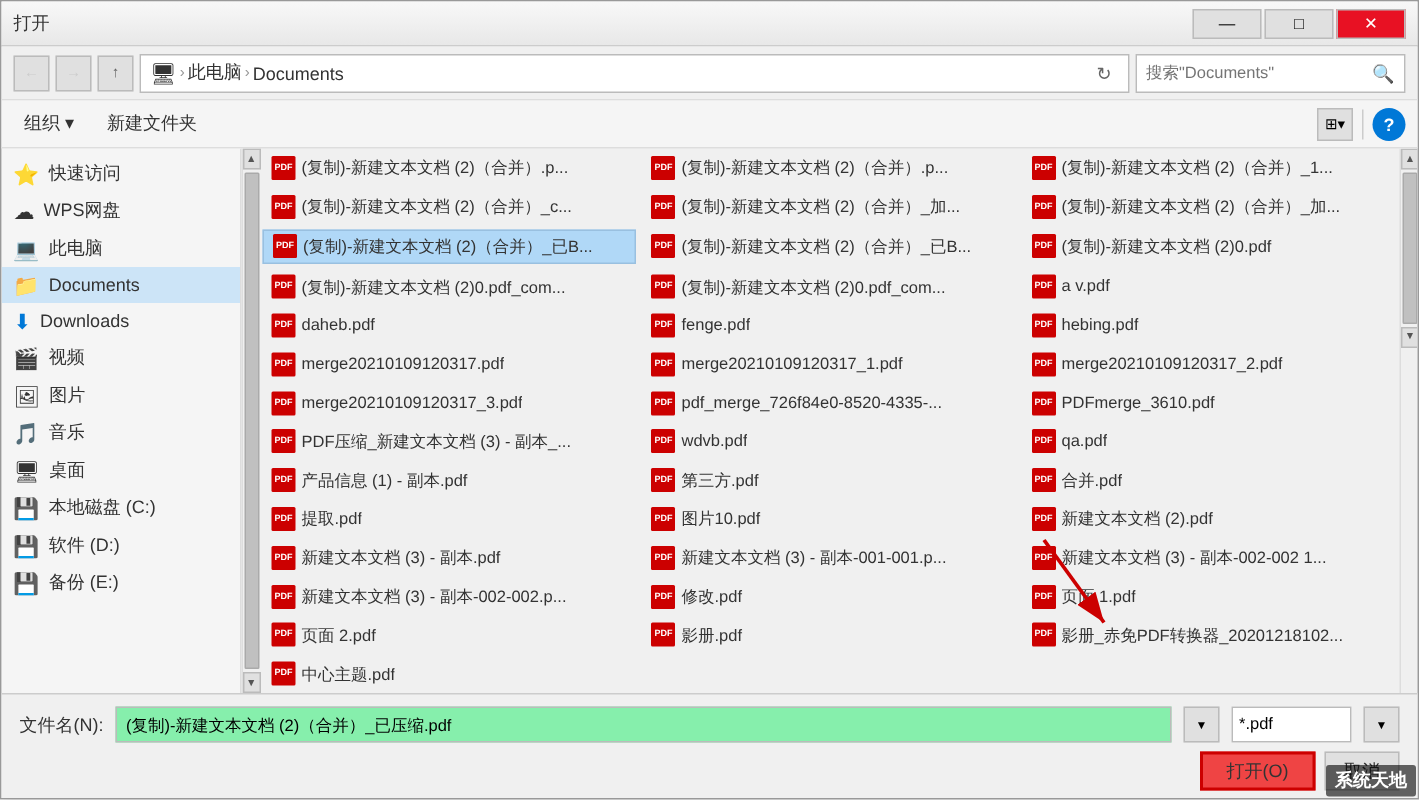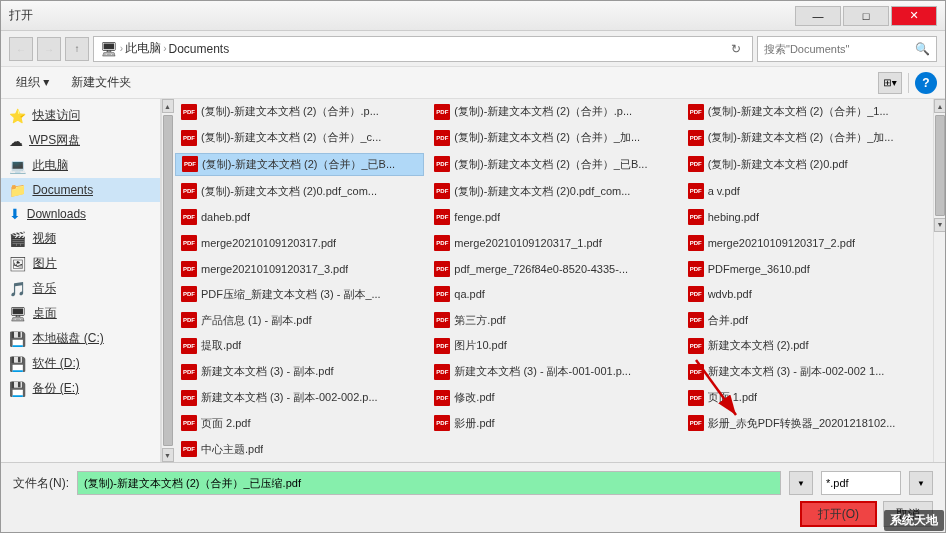--- a/index.html
+++ b/index.html
@@ -182,21 +182,21 @@
       display: flex;
       align-items: center;
       gap: 6px;
       padding: 4px 8px;
       cursor: pointer;
       color: #333;
       white-space: nowrap;
     }
     .sidebar-item.selected { background: #cce4f7; }
     .sidebar-item .icon { font-size: 14px; flex-shrink: 0; }
-    .sidebar-item .label { font-size: 12px; overflow: hidden; text-overflow: ellipsis; text-decoration: underline; }
+    .sidebar-item .label { font-size: 12px; overflow: hidden; text-overflow: ellipsis; }
 
     .scrollbar-track {
       width: 12px;
       background: #f0f0f0;
       border-left: 1px solid #ddd;
       flex-shrink: 0;
       display: flex;
       flex-direction: column;
       align-items: center;
     }
@@ -554,25 +554,25 @@
             <div class="file-item">
               <div class="pdf-icon">PDF</div>
               <span class="file-name">PDFmerge_3610.pdf</span>
             </div>
             <div class="file-item">
               <div class="pdf-icon">PDF</div>
               <span class="file-name">PDF压缩_新建文本文档 (3) - 副本_...</span>
             </div>
             <div class="file-item">
               <div class="pdf-icon">PDF</div>
+              <span class="file-name">wdvb.pdf</span>
+            </div>
+            <div class="file-item">
+              <div class="pdf-icon">PDF</div>
               <span class="file-name">qa.pdf</span>
-            </div>
-            <div class="file-item">
-              <div class="pdf-icon">PDF</div>
-              <span class="file-name">wdvb.pdf</span>
             </div>
             <div class="file-item">
               <div class="pdf-icon">PDF</div>
               <span class="file-name">产品信息 (1) - 副本.pdf</span>
             </div>
             <div class="file-item">
               <div class="pdf-icon">PDF</div>
               <span class="file-name">第三方.pdf</span>
             </div>
             <div class="file-item">

